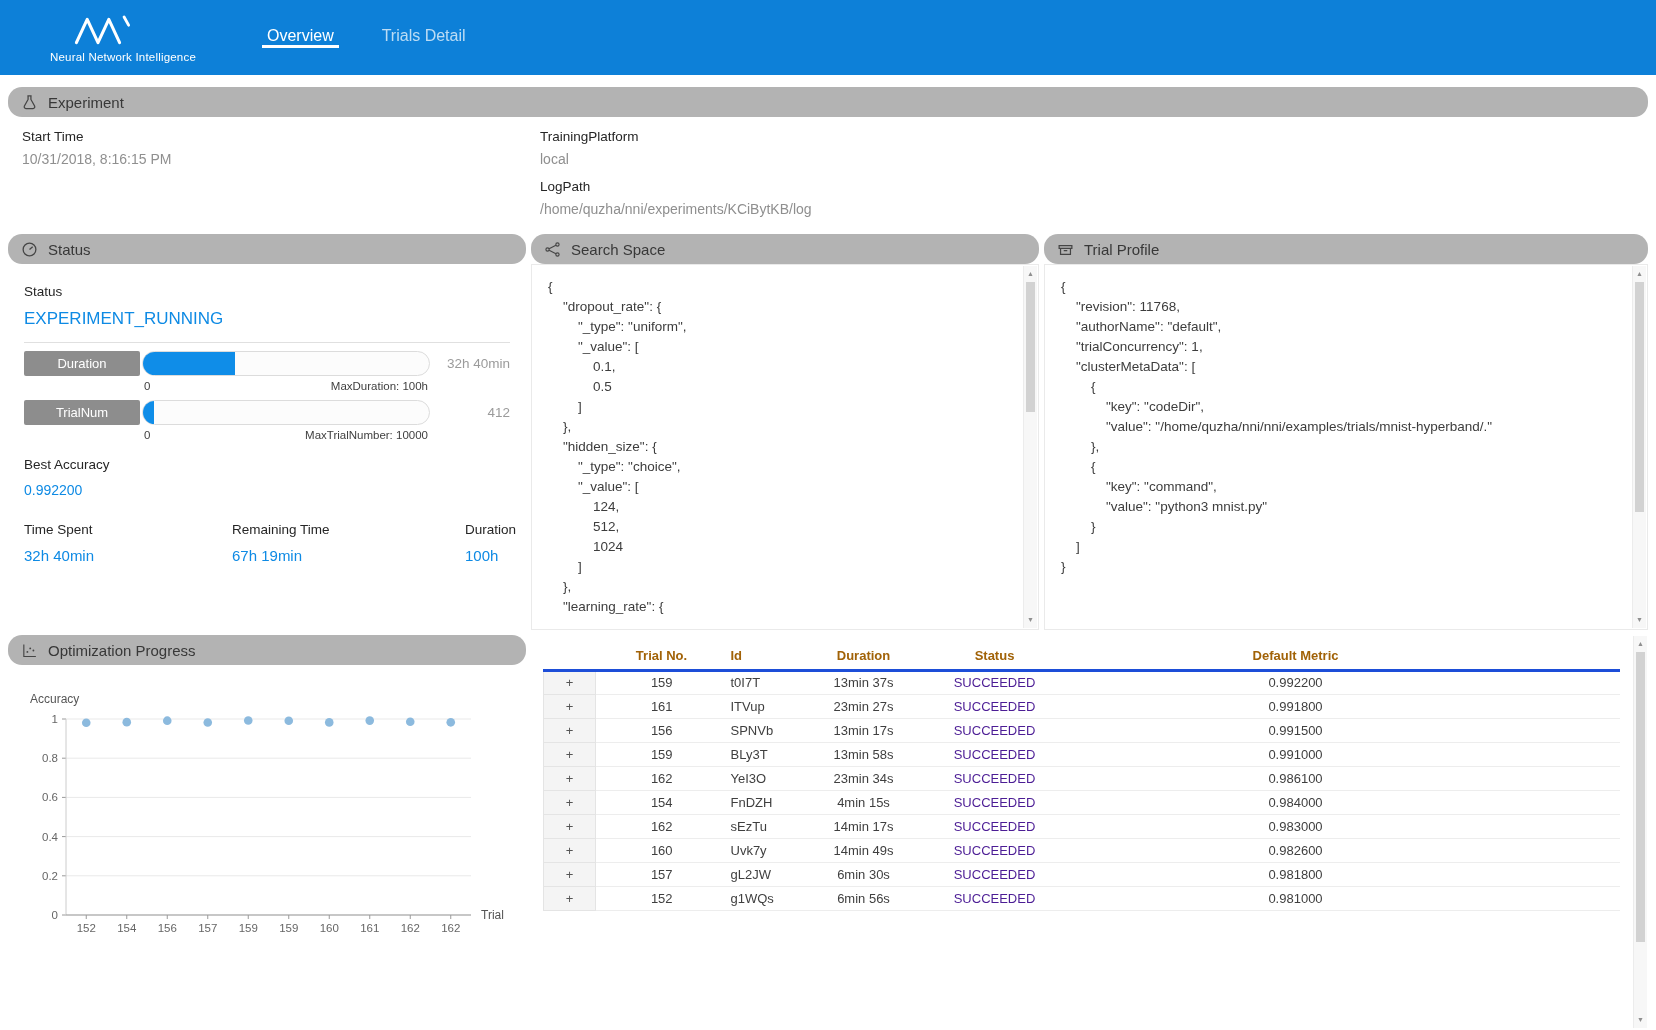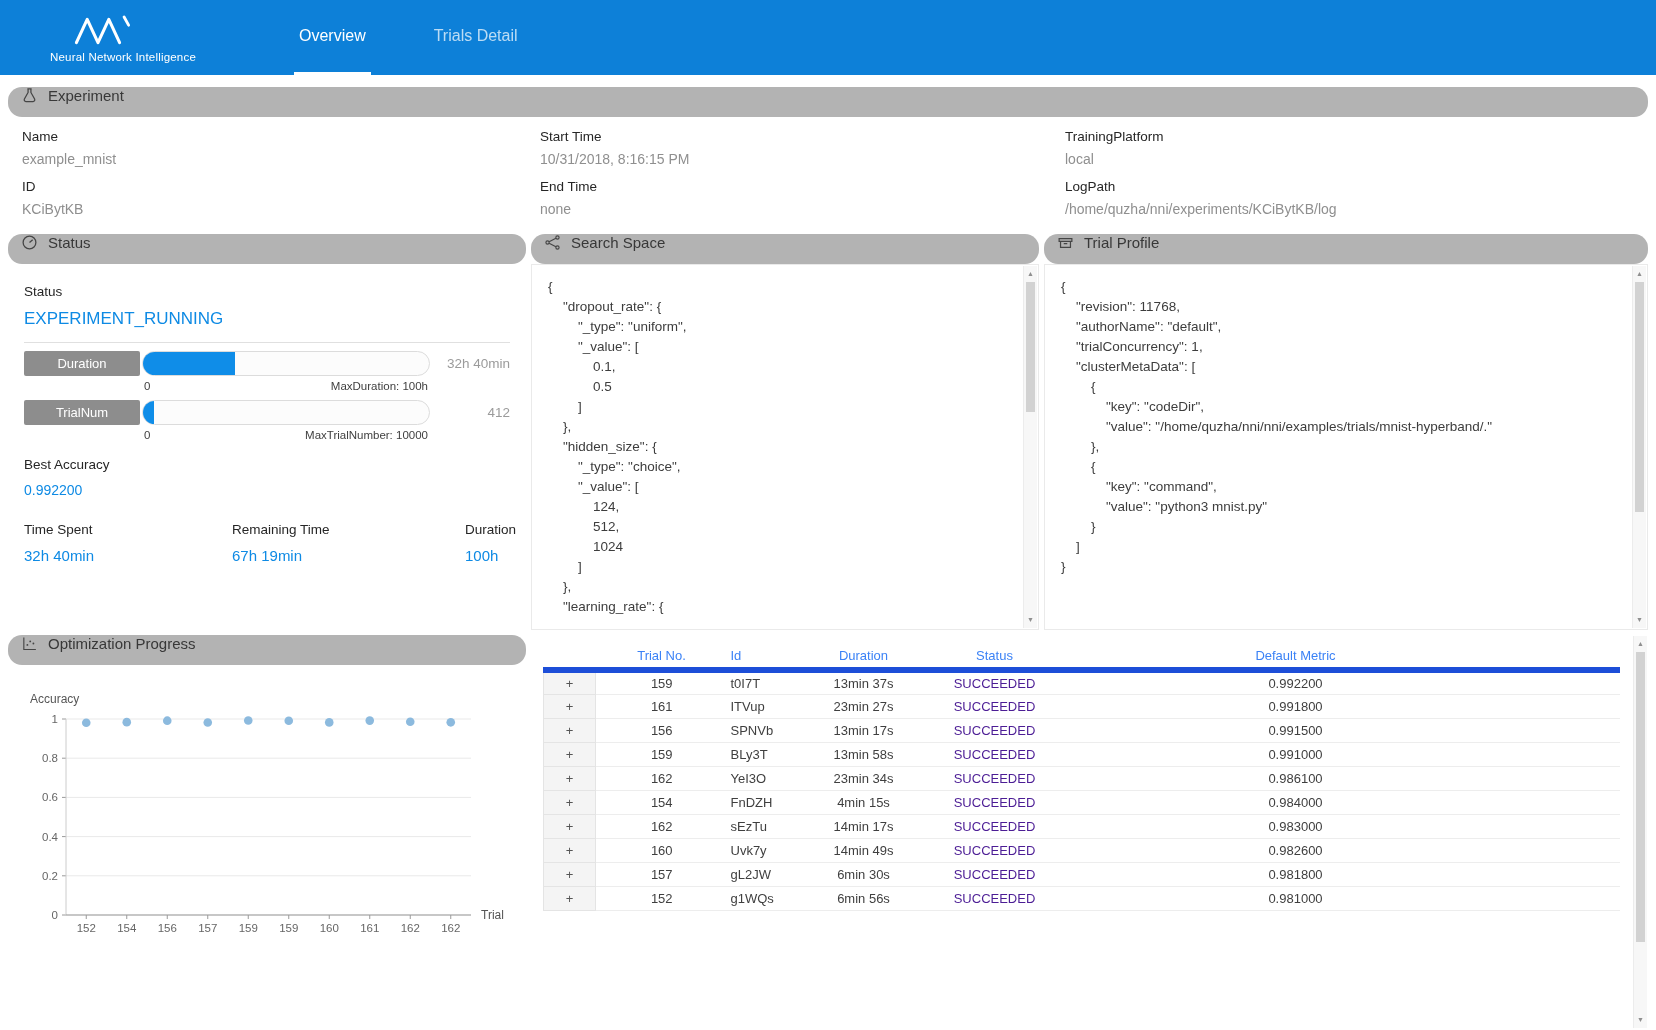--- a/index.html
+++ b/index.html
@@ -4,28 +4,28 @@
 <style>
   * { box-sizing: border-box; margin: 0; padding: 0; }
   html, body { width: 1656px; height: 1030px; }
   body { font-family: "Liberation Sans", sans-serif; background: #fff; color: #333; overflow: hidden; }
 
   
   .navbar { height: 75px; background: #0d80d8; display: flex; align-items: stretch; padding-left: 32px; }
   .brand { display: flex; flex-direction: column; justify-content: center; width: 182px; text-align: center; }
   .logo { width: 74px; height: 36px; margin-left: 38px; }
   .brand-text { color: #fff; font-size: 11.5px; margin-top: 2px; letter-spacing: .2px; white-space: nowrap; }
-  .tabs { display: flex; margin-left: 80px; gap: 58px; }
+  .tabs { display: flex; margin-left: 48px; gap: 38px; align-items: center; }
   .tab { display: flex; align-items: center; font-size: 16px; color: rgba(255,255,255,.72); cursor: pointer; padding: 0 5px; border-bottom: 3px solid transparent; }
   .tab.active { color: #fff; border-bottom-color: #fff; }
 
   
   .content { padding: 12px 8px 0; display: flex; flex-direction: column; gap: 5px; }
   .panel { background: #fff; display: flex; flex-direction: column; min-width: 0; min-height: 0; overflow: hidden; }
-  .panel-header { background: #b3b3b3; height: 30px; flex: 0 0 30px; display: flex; gap: 10px; padding: 0 13px; border-radius: 14px; }
+  .panel-header { background: #b3b3b3; height: 30px; flex: 0 0 30px; display: flex; align-items: center; gap: 10px; padding: 0 13px; border-radius: 14px; }
   .ph-icon { width: 17px; height: 17px; flex: 0 0 17px; }
   .ph-title { font-size: 15px; color: #383838; }
   .mid-row { display: grid; grid-template-columns: 518px 508px 1fr; gap: 5px; height: 396px; }
   .bot-row { display: grid; grid-template-columns: 518px 1fr; gap: 5px; height: 394px; }
 
   
   .exp-body { height: 112px; display: grid; grid-template-columns: 518px 525px 1fr; padding: 0 14px; }
   .field { margin-top: 12px; }
   .f-label { font-size: 13.5px; color: #262626; margin-bottom: 7px; }
   .f-value { font-size: 14px; color: #8f8f8f; }
@@ -56,21 +56,21 @@
   .vs-up { top: 1px; } .vs-down { bottom: 1px; }
   .vs-thumb { position: absolute; left: 2px; right: 2px; background: #d2d2d2; }
 
   
   .opt-body { flex: 1; padding: 8px 4px 0 6px; }
   svg text { font-family: "Liberation Sans", sans-serif; }
 
   
   .top10-body { position: relative; flex: 1; padding: 8px 28px 0 12px; }
   .trials-table { border-collapse: collapse; width: 100%; table-layout: fixed; }
-  .trials-table th { font-weight: normal; color: #3b82f6; font-size: 13px; height: 27px; border-bottom: 6px solid #1d4ed8; text-align: center; }
+  .trials-table th { font-weight: bold; color: #a16207; font-size: 13px; height: 27px; border-bottom: 3px solid #1d4ed8; text-align: center; }
   .trials-table td { font-size: 13px; color: #3f3f3f; height: 24px; border-bottom: 1px solid #ededed; text-align: center; }
   .trials-table th.c-id, .trials-table td.c-id { text-align: left; padding-left: 3px; }
   .trials-table td.c-expand { background: #f4f4f4; border: 1px solid #e4e4e4; padding: 0; }
   .expand-btn { width: 100%; height: 100%; background: none; border: none; font-size: 13px; color: #555; cursor: pointer; font-family: inherit; line-height: 1; }
   .trials-table td.c-status { color: #4c1d95; }
 </style>
 </head>
 <body>
 
 <header class="navbar">
@@ -92,36 +92,22 @@
   <section class="panel">
     <div class="panel-header">
       <svg class="ph-icon" viewBox="0 0 24 24" fill="none" stroke="#454545" stroke-width="1.8">
         <path d="M9 2.5h6M10 2.5v5.2L4.8 17a2.4 2.4 0 0 0 2.1 3.5h10.2a2.4 2.4 0 0 0 2.1-3.5L14 7.7V2.5"></path>
       </svg>
       <span class="ph-title">Experiment</span>
     </div>
     <div class="exp-body">
       <div class="exp-col">
         <div class="field">
-          <div class="f-label">Name</div>
-          <div class="f-value">example_mnist</div>
-        </div>
-        <div class="field">
-          <div class="f-label">ID</div>
-          <div class="f-value">KCiBytKB</div>
-        </div>
-      </div>
-      <div class="exp-col">
-        <div class="field">
           <div class="f-label">Start Time</div>
           <div class="f-value">10/31/2018, 8:16:15 PM</div>
-        </div>
-        <div class="field">
-          <div class="f-label">End Time</div>
-          <div class="f-value">none</div>
         </div>
       </div>
       <div class="exp-col">
         <div class="field">
           <div class="f-label">TrainingPlatform</div>
           <div class="f-value">local</div>
         </div>
         <div class="field">
           <div class="f-label">LogPath</div>
           <div class="f-value">/home/quzha/nni/experiments/KCiBytKB/log</div>

